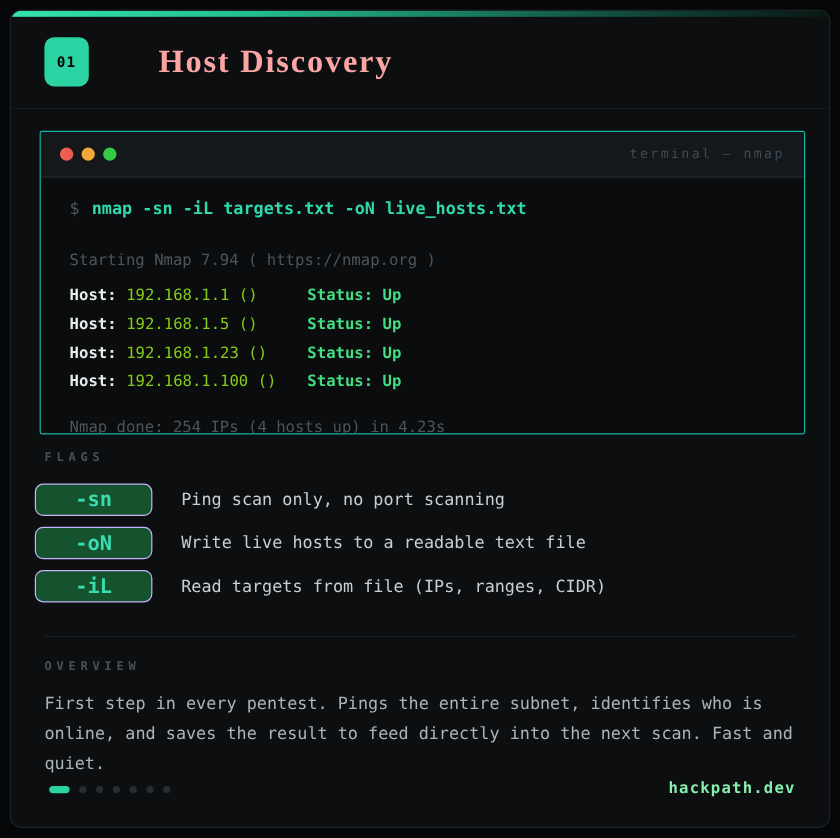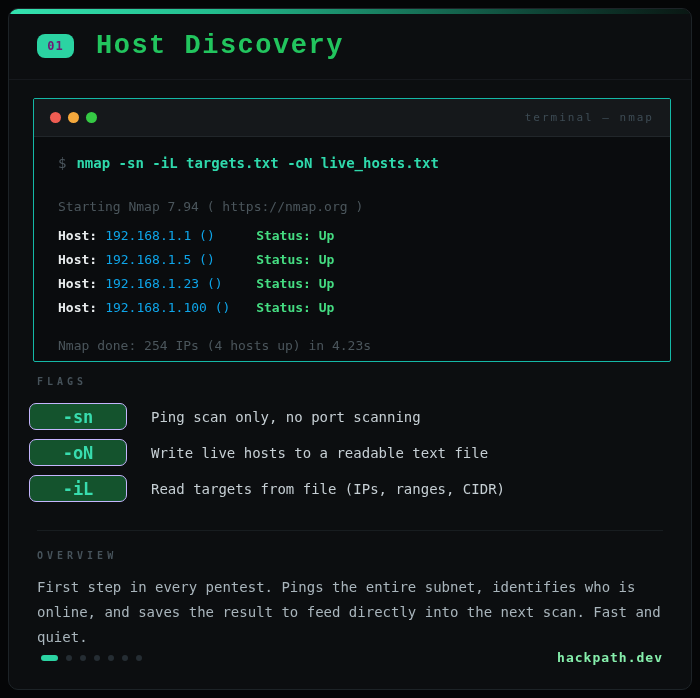--- a/index.html
+++ b/index.html
@@ -22,29 +22,30 @@
     height: 5px; flex: 0 0 auto;
     background: linear-gradient(90deg, #34e3b0 0%, #23bd8e 30%, #0f4436 78%, #0a1713 100%);
   }
   
   .hdr {
     display: flex; align-items: center; gap: 22px;
     padding: 17px 28px 18px 28px;
     border-bottom: 1px solid #16191d;
   }
   .hdr-badge {
-    width: 37px; height: 24px; border-radius: 8px;
-    background: #2bd3a2; color: #701a75;
+    width: 37px; height: 41px; border-radius: 8px;
+    background: #2bd3a2; color: #000000;
     display: flex; align-items: center; justify-content: center;
     font-weight: bold; font-size: 12px; letter-spacing: 1px;
   }
   .hdr-title {
-    font-family: Liberation Mono, monospace;
+    font-family: Liberation Serif, serif;
     font-weight: bold; font-size: 27px; letter-spacing: 1.5px;
-    color: #22c55e;
+    color: #fca5a5;
+    margin-left: 36px;
   }
   
   .term {
     margin: 18px 20px 0 24px;
     border: 1px solid #14b8a6;
     border-radius: 2px;
     background: #0a0c0e;
     overflow: hidden;
   }
   .term-hdr {
@@ -65,21 +66,21 @@
   }
   .term-body { padding: 18px 24px 22px 24px; }
   .cmd-line { font-size: 14px; line-height: 16px; }
   .prompt { color: #4c575e; margin-right: 10px; }
   .cmd { color: #2fd9ac; font-weight: bold; }
   .out-dim { color: #4b565c; font-size: 13px; line-height: 18px; }
   .start-line { margin-top: 27px; }
   .host-lines { margin-top: 8px; }
   .host-line { display: flex; font-size: 13px; line-height: 24px; }
   .h-label { color: #e9edee; font-weight: bold; margin-right: 8px; }
-  .h-addr { color: #0ea5e9; width: 151px; }
+  .h-addr { color: #84cc16; width: 151px; }
   .h-status { color: #45dd82; font-weight: bold; }
   .done-line { margin-top: 17px; }
   
   .section-label {
     padding: 0 28px;
     font-size: 10px; font-weight: bold; letter-spacing: 4px;
     color: #46525a;
   }
   .flags-label { margin-top: 14px; }
   .flag-rows { margin: 16px 20px 0 20px; }

